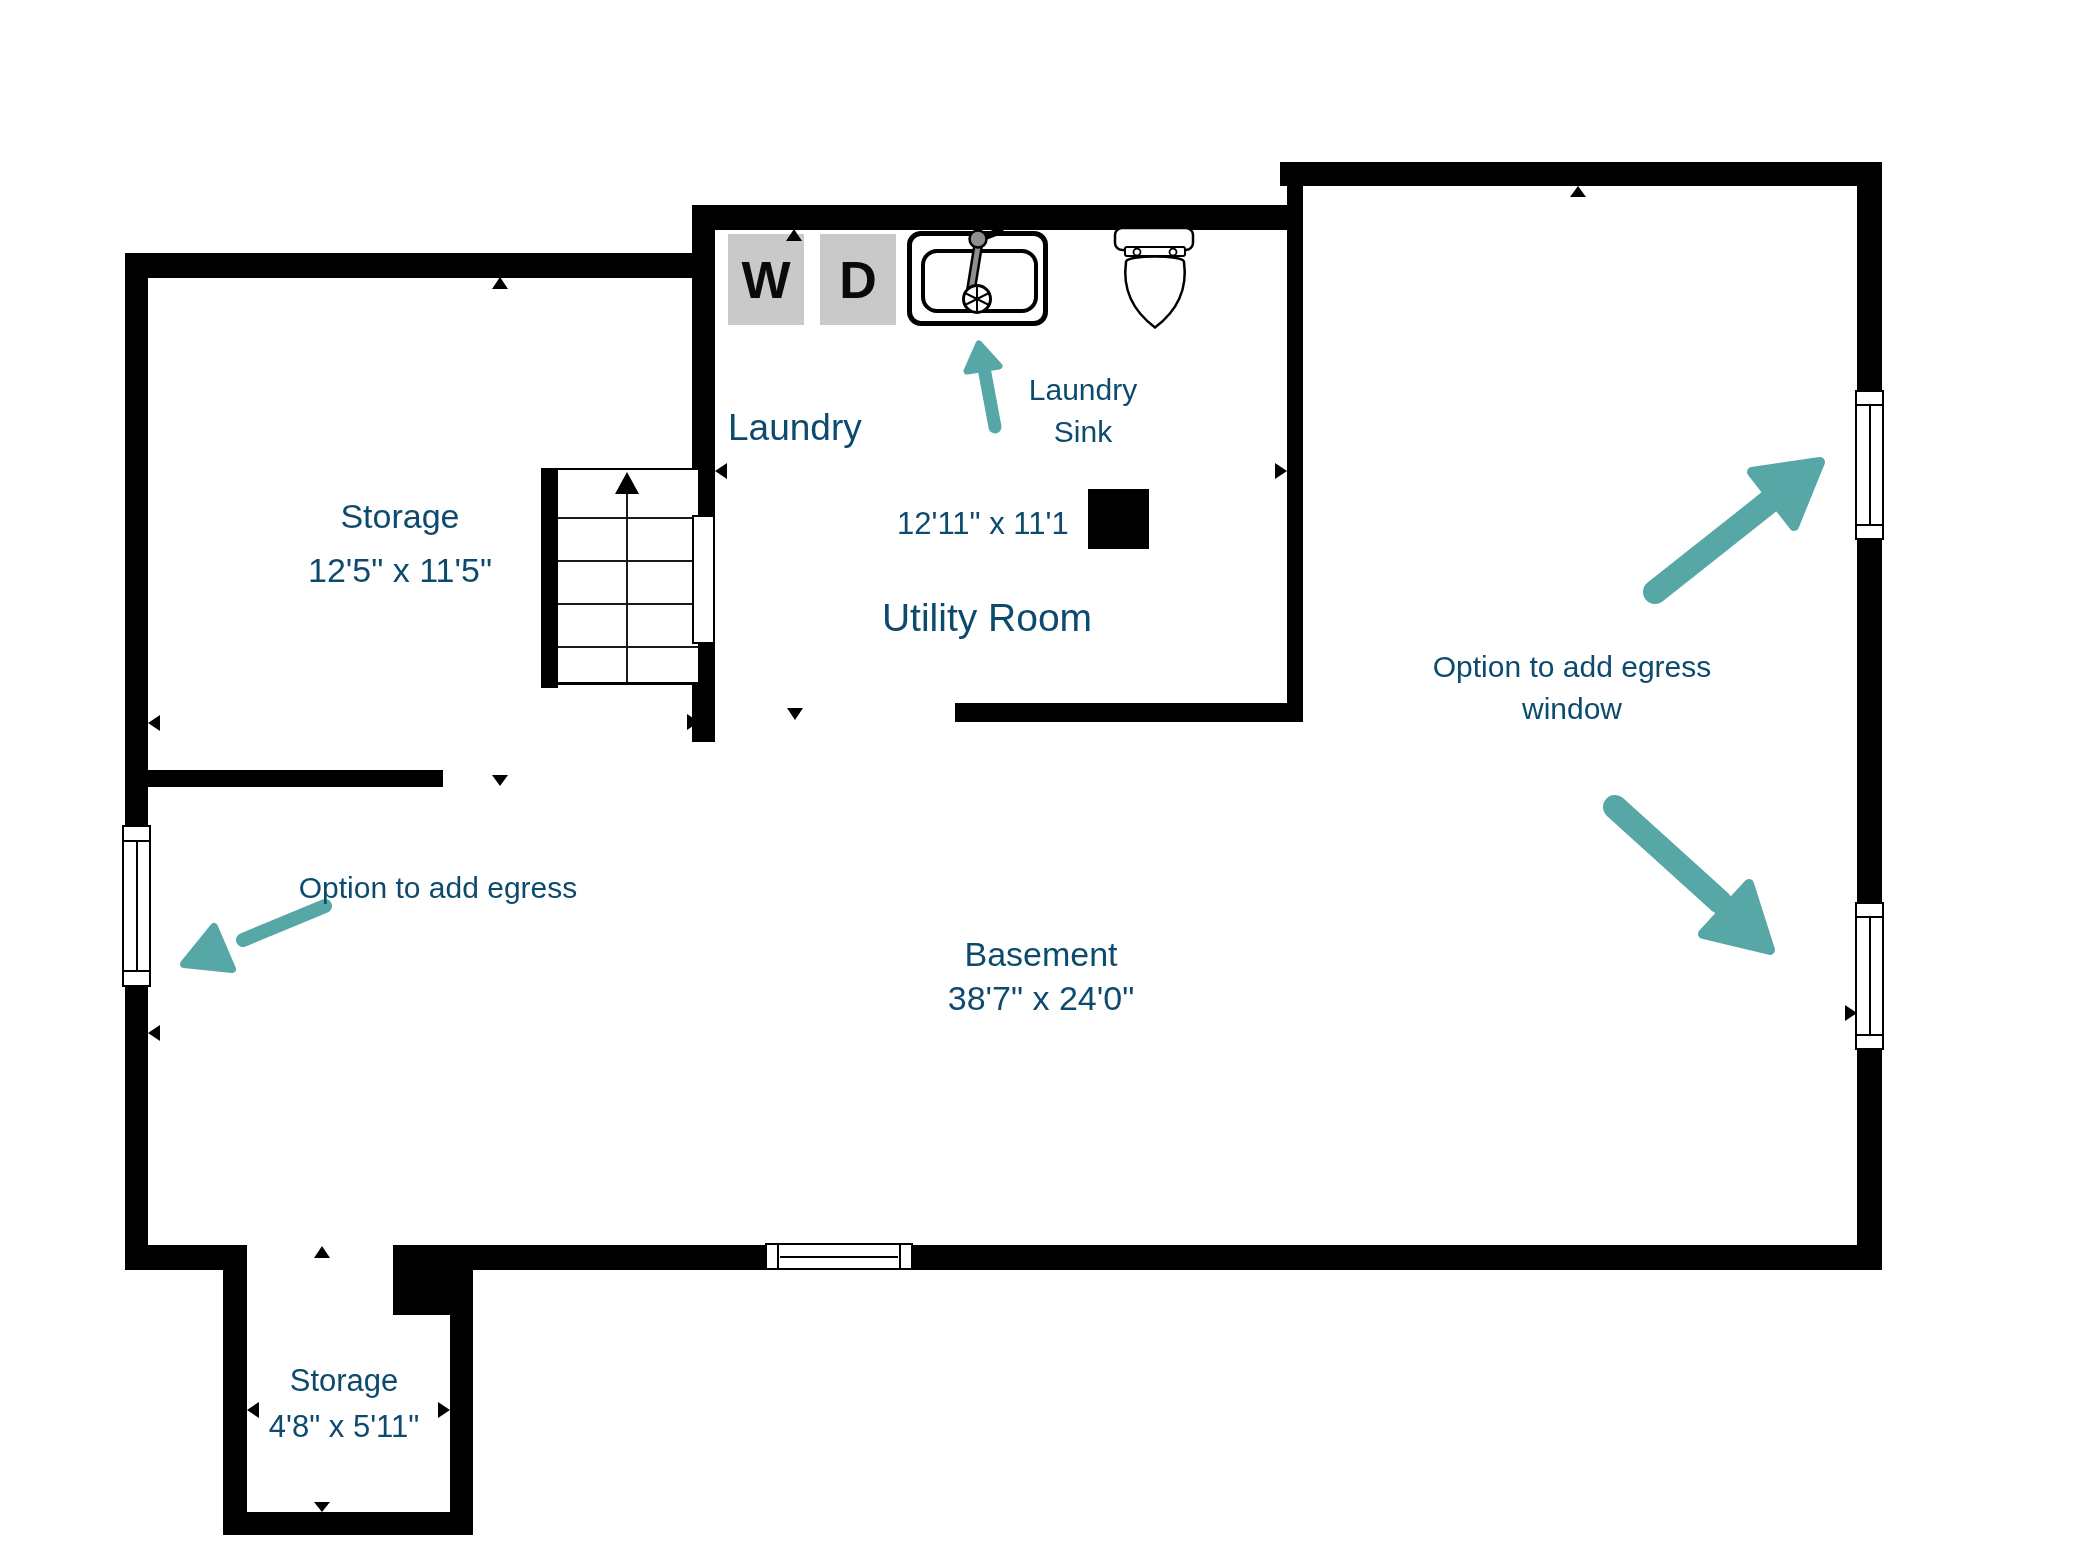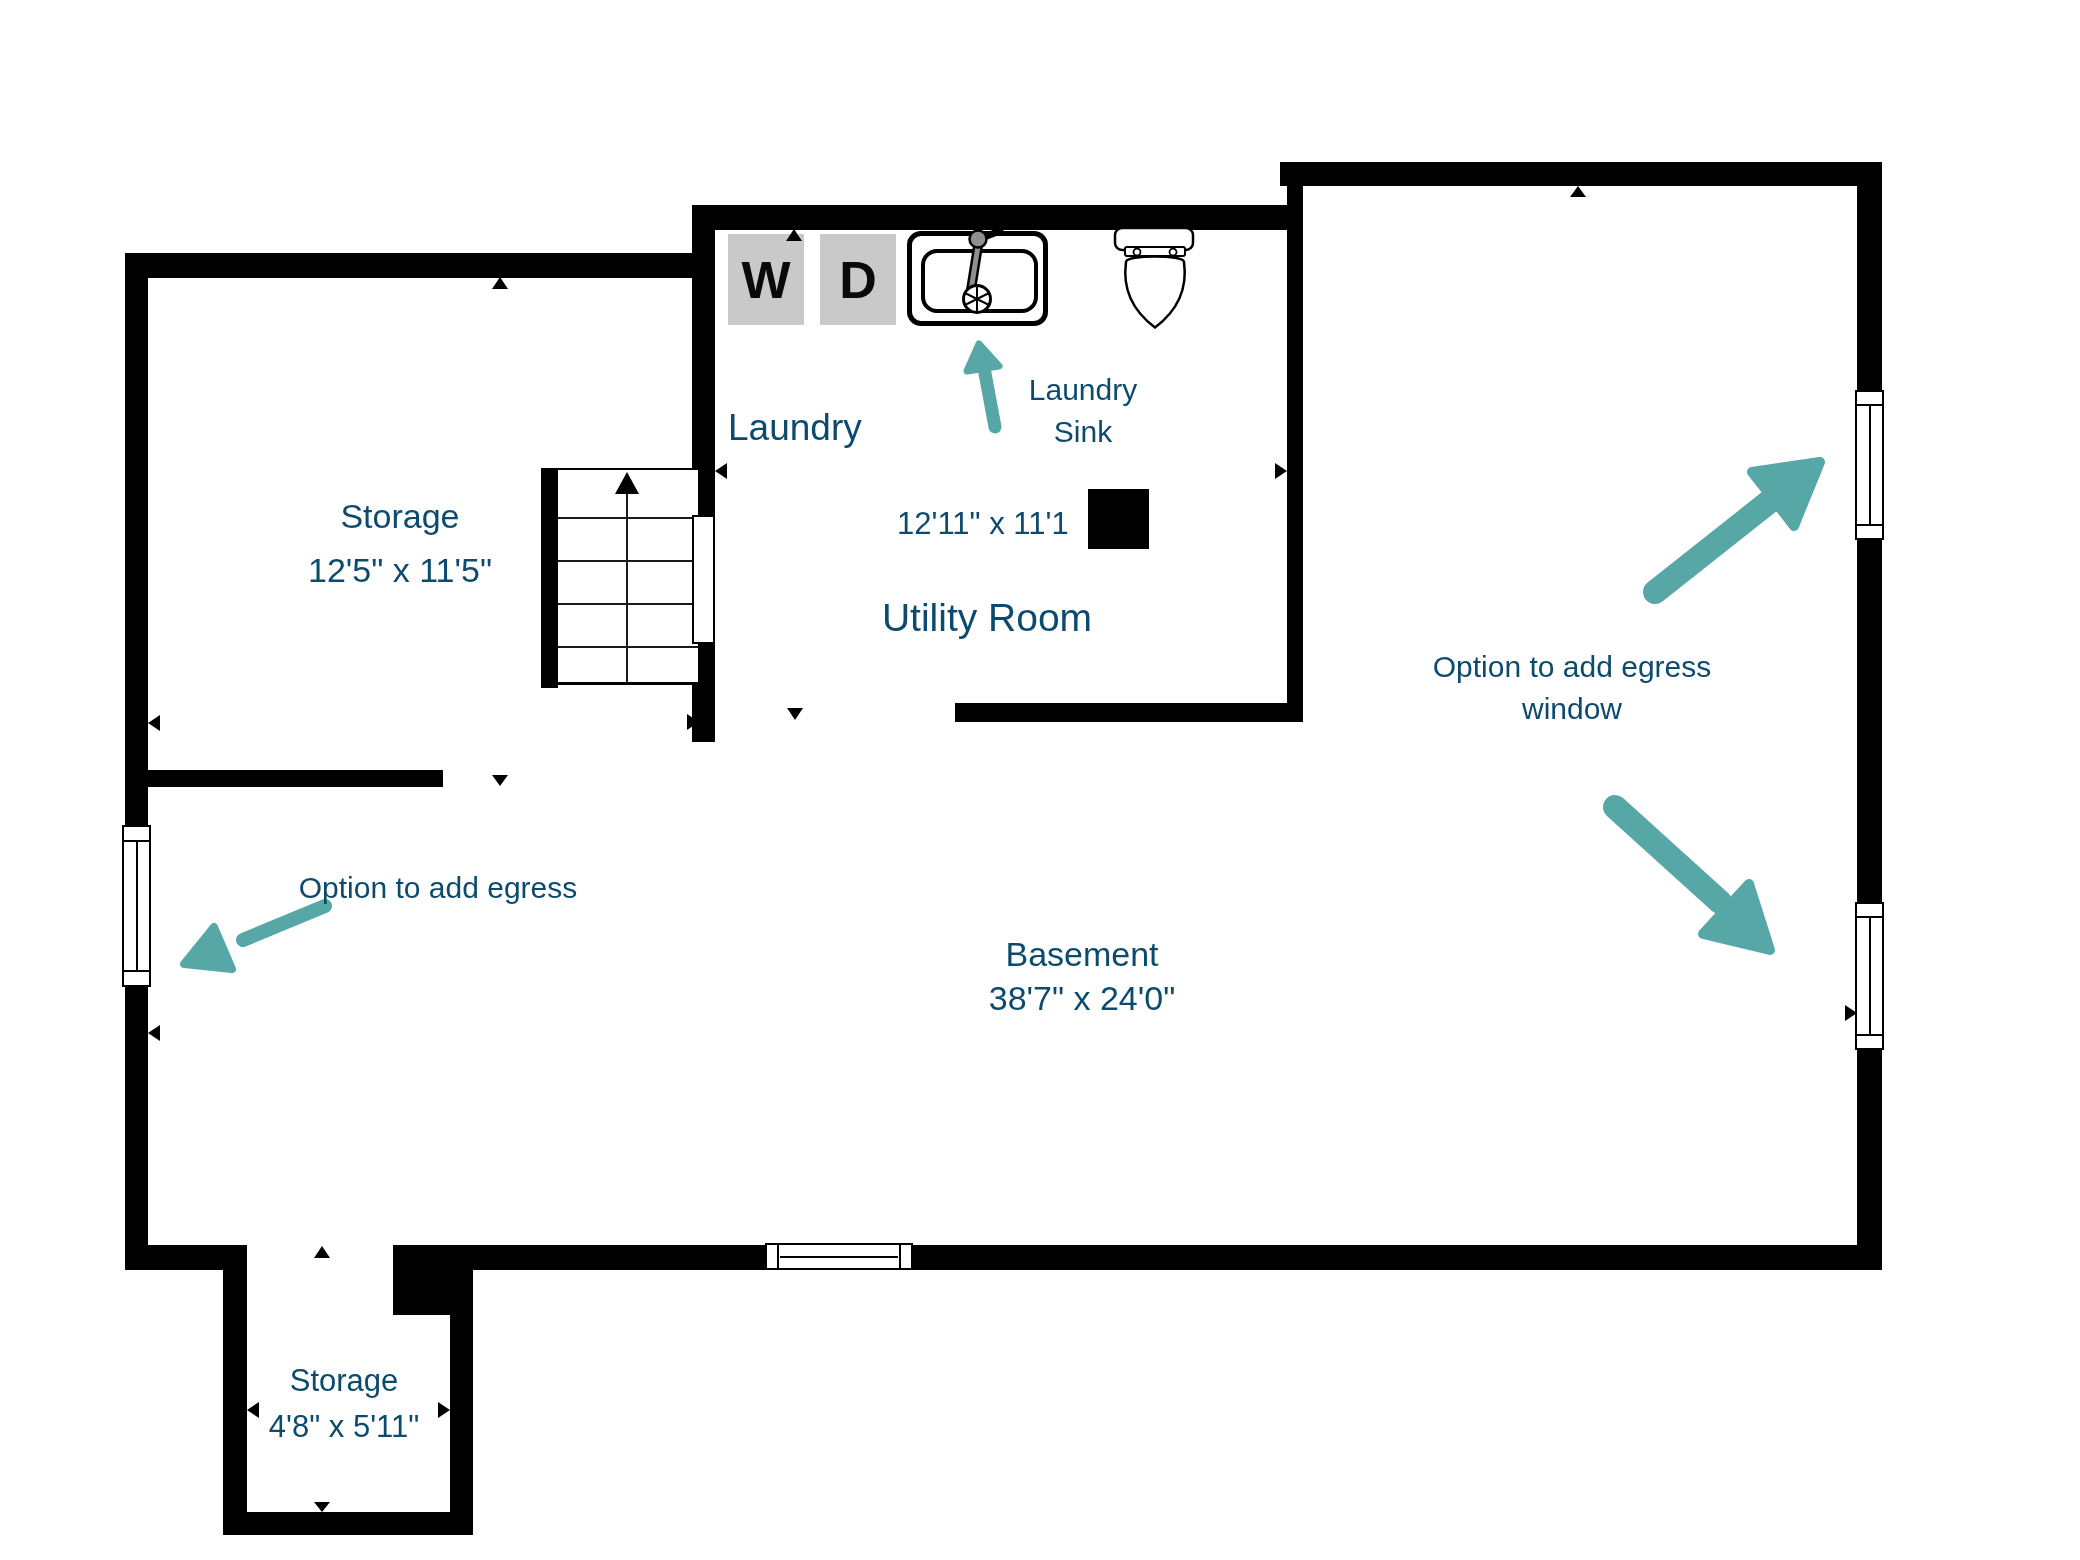--- a/index.html
+++ b/index.html
@@ -122,21 +122,21 @@
 
   <div class="lbl" style="left:1572px;top:688px;transform:translate(-50%,-50%);font-size:30px;line-height:42px;">
     <span>Option to add egress</span>
     <span>window</span>
   </div>
 
   <div class="lbl" style="left:438px;top:888px;transform:translate(-50%,-50%);font-size:30px;line-height:48px;">
     <span>Option to add egress</span>
   </div>
 
-  <div class="lbl" style="left:1041px;top:976px;transform:translate(-50%,-50%);font-size:34px;line-height:44px;margin-left:41px;">
+  <div class="lbl" style="left:1041px;top:976px;transform:translate(-50%,-50%);font-size:34px;line-height:44px;">
     <span>Basement</span>
     <span>38'7" x 24'0"</span>
   </div>
 
   <div class="lbl" style="left:344px;top:1404px;transform:translate(-50%,-50%);font-size:31px;line-height:46px;">
     <span>Storage</span>
     <span>4'8" x 5'11"</span>
   </div>
 
   <svg class="overlay" width="2080" height="1560" viewBox="0 0 2080 1560">

